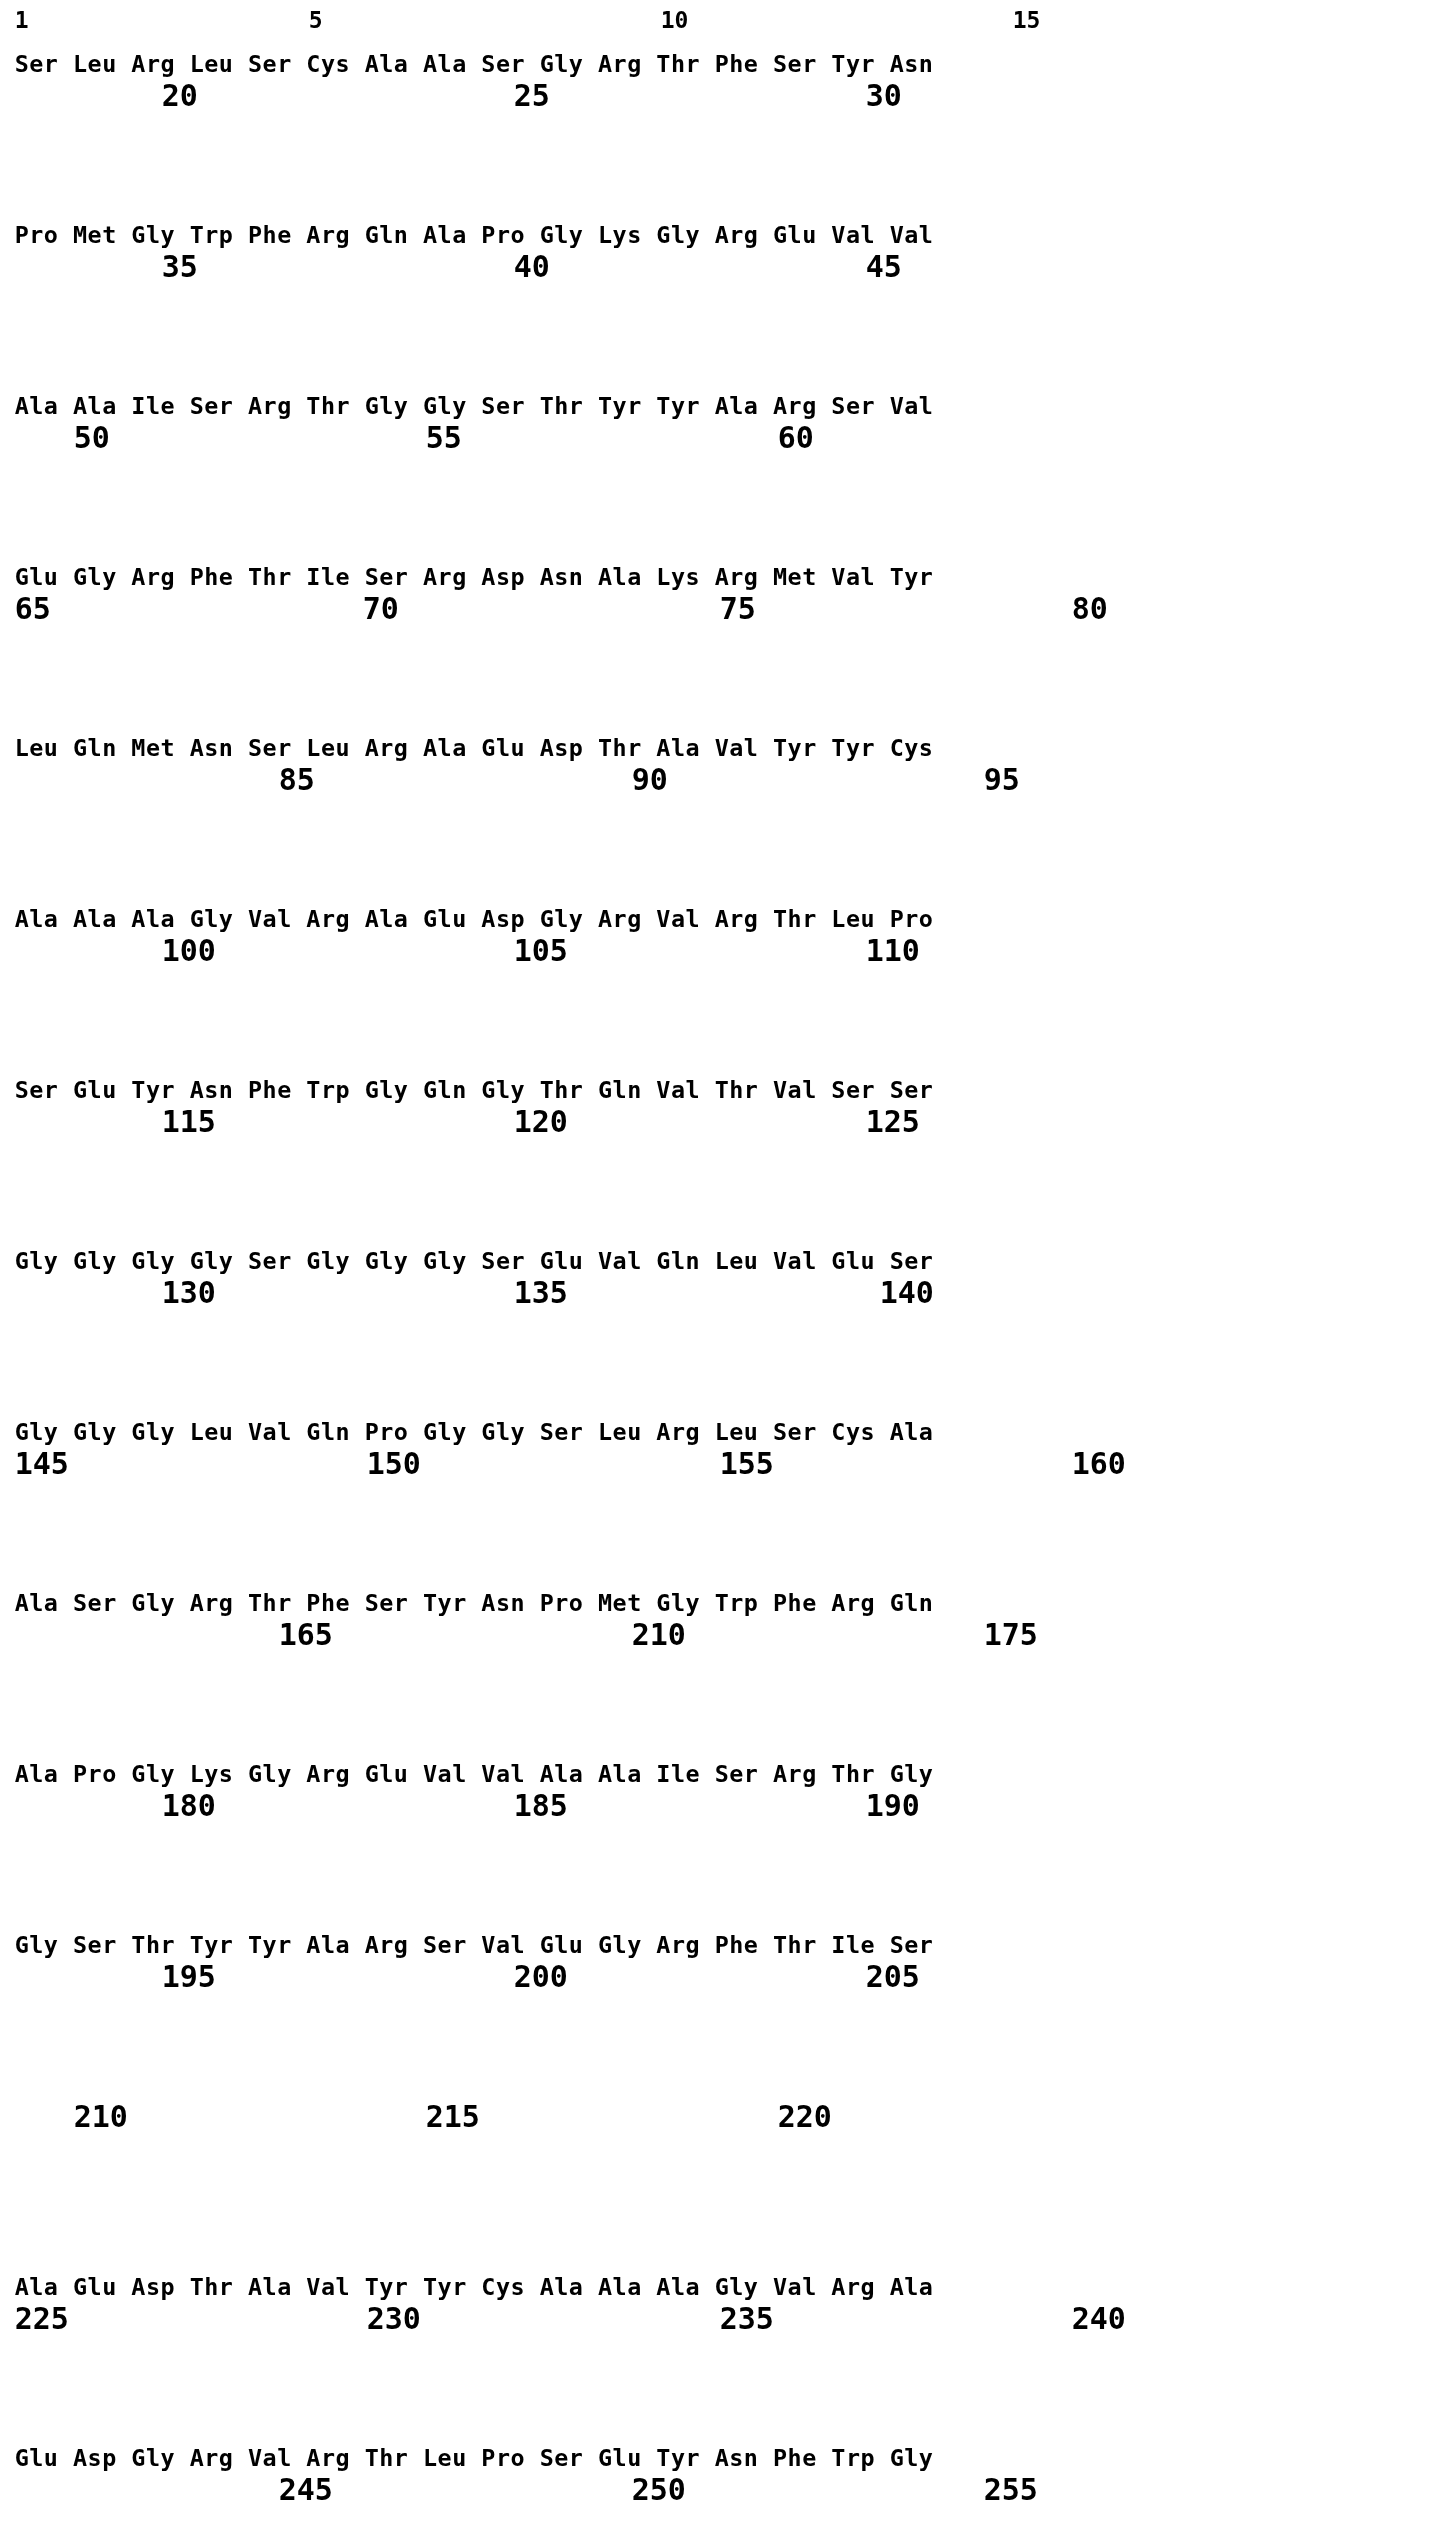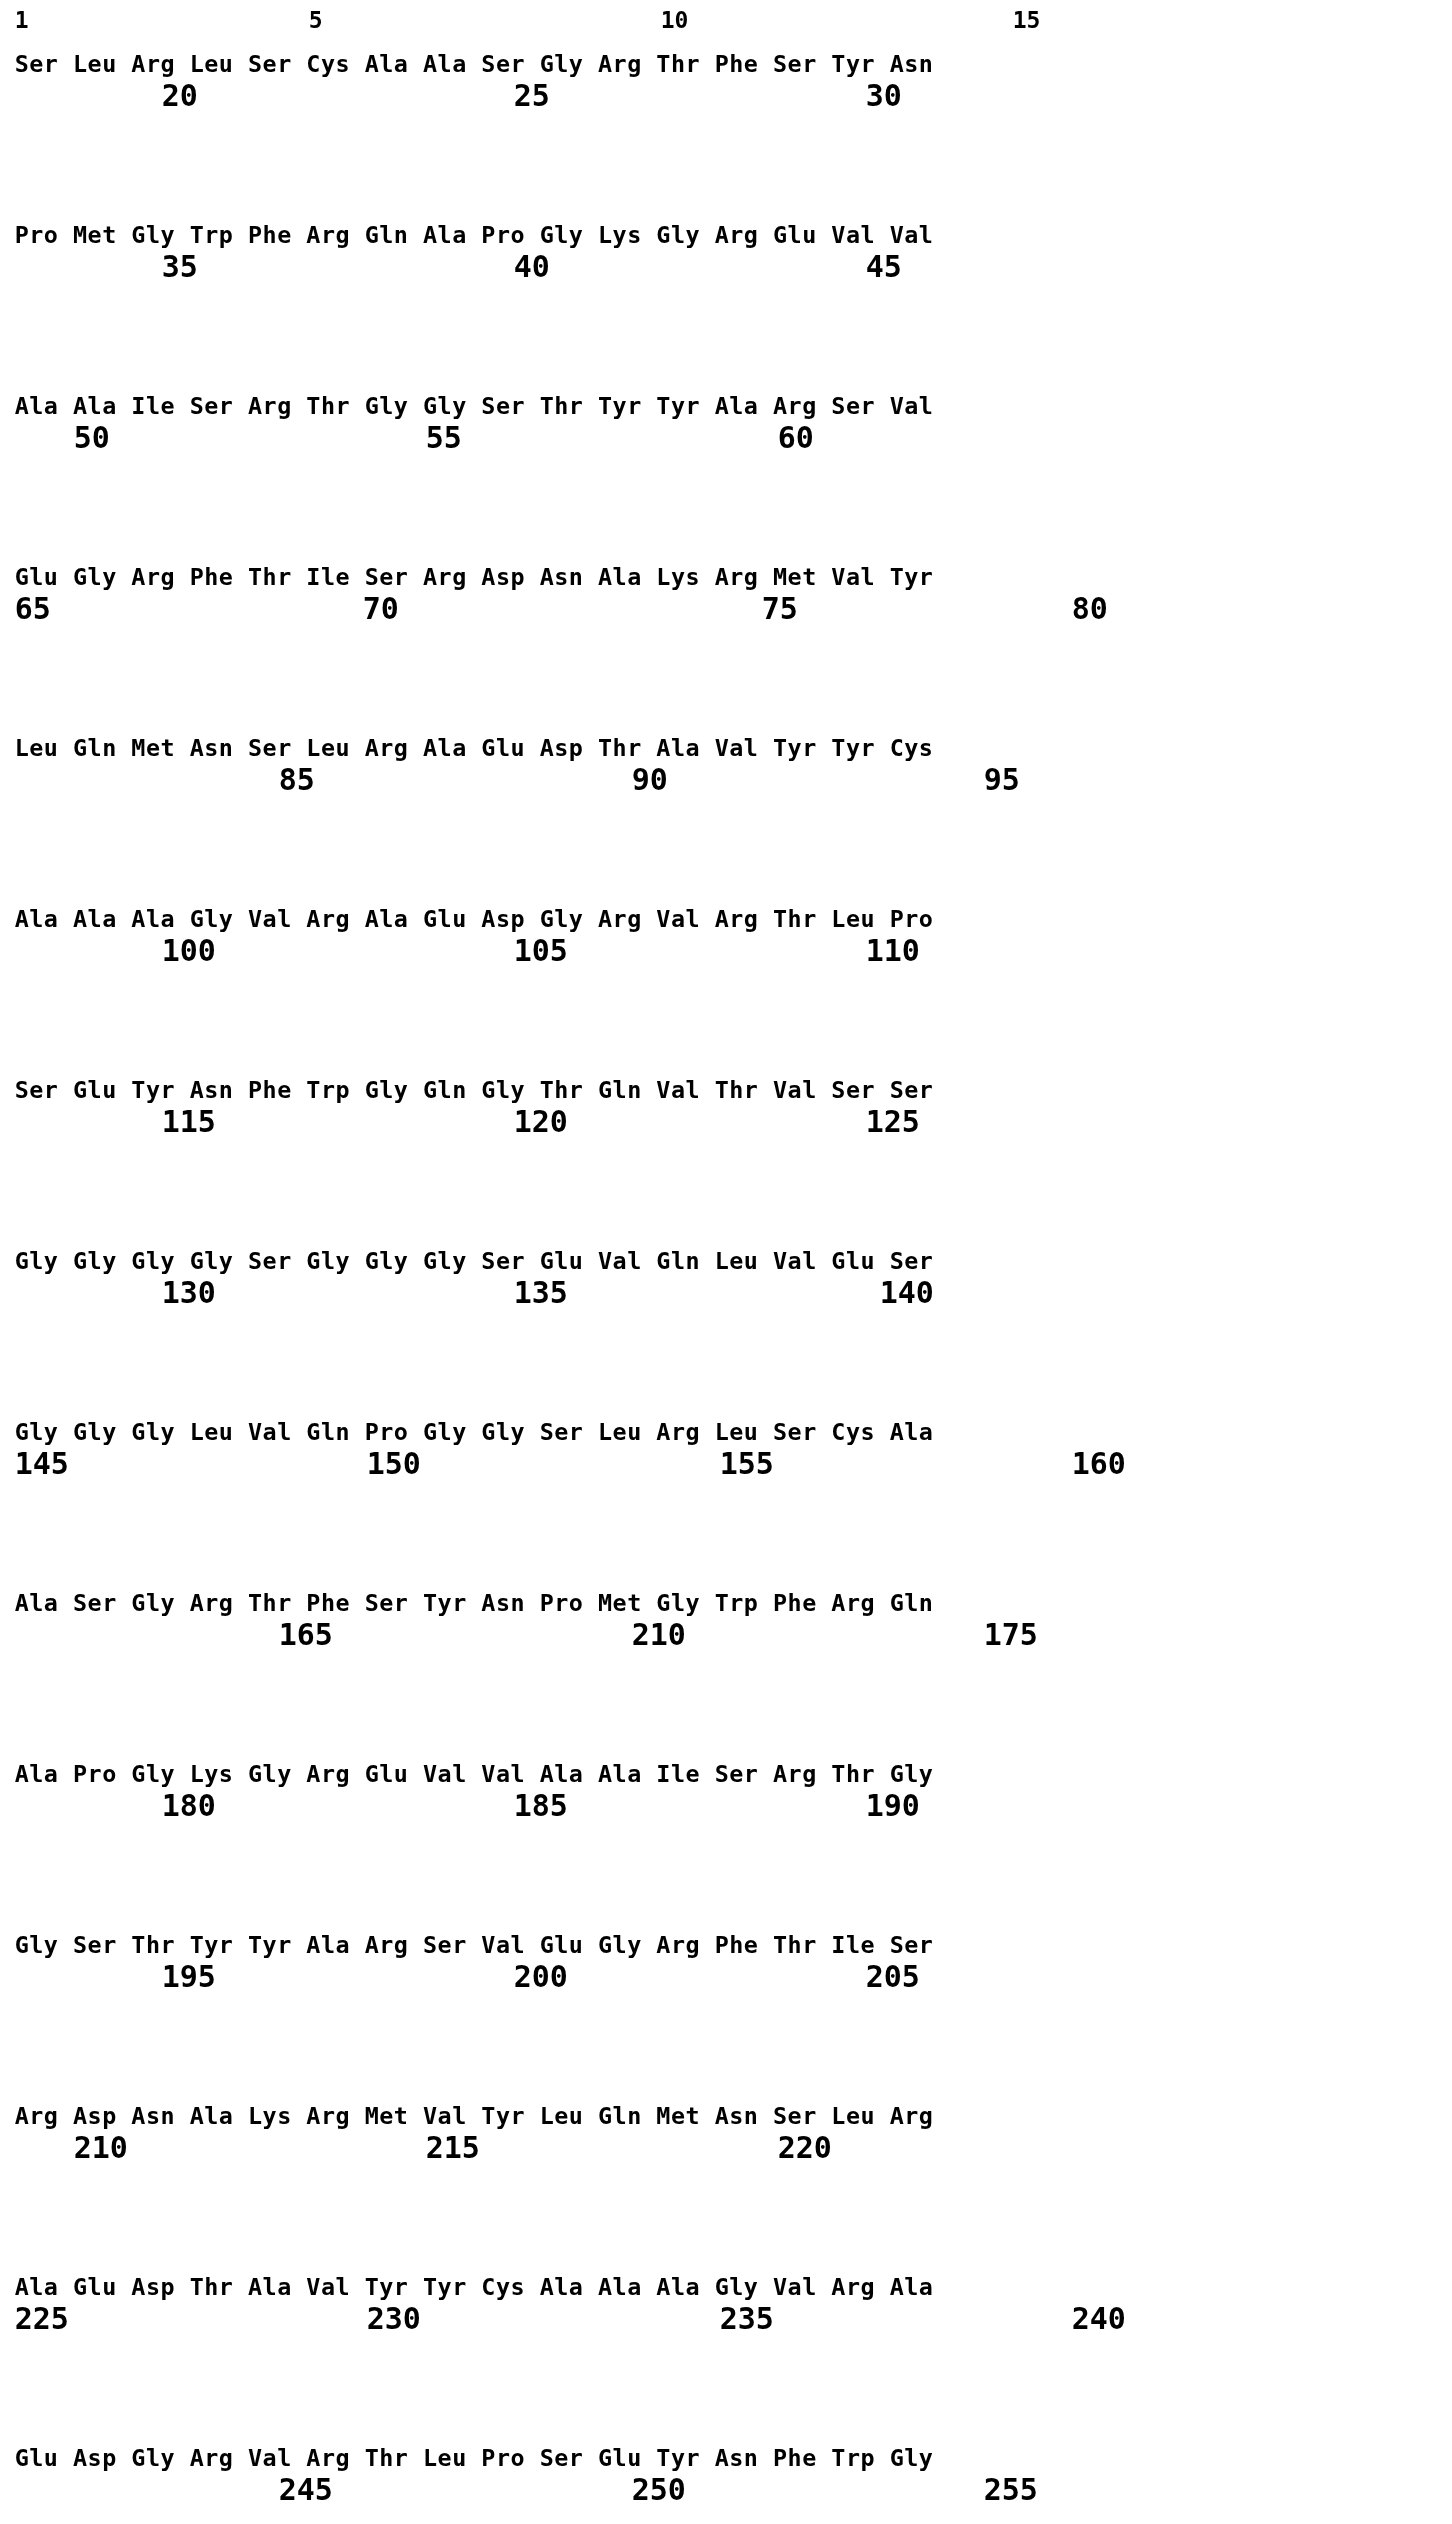--- a/index.html
+++ b/index.html
@@ -97,21 +97,21 @@
           <span class="num" style="left: 59px;">50</span>
           <span class="num" style="left: 411px;">55</span>
           <span class="num" style="left: 763px;">60</span>
         </div>
       </div>
       <div class="block">
         <div class="res-row">Glu Gly Arg Phe Thr Ile Ser Arg Asp Asn Ala Lys Arg Met Val Tyr</div>
         <div class="num-row">
           <span class="num" style="left: 0px;">65</span>
           <span class="num" style="left: 348px;">70</span>
-          <span class="num" style="left: 747px;">75</span>
+          <span class="num" style="left: 705px;">75</span>
           <span class="num" style="left: 1057px;">80</span>
         </div>
       </div>
       <div class="block">
         <div class="res-row">Leu Gln Met Asn Ser Leu Arg Ala Glu Asp Thr Ala Val Tyr Tyr Cys</div>
         <div class="num-row">
           <span class="num" style="left: 264px;">85</span>
           <span class="num" style="left: 617px;">90</span>
           <span class="num" style="left: 969px;">95</span>
         </div>
@@ -167,21 +167,20 @@
       </div>
       <div class="block">
         <div class="res-row">Gly Ser Thr Tyr Tyr Ala Arg Ser Val Glu Gly Arg Phe Thr Ile Ser</div>
         <div class="num-row">
           <span class="num" style="left: 147px;">195</span>
           <span class="num" style="left: 499px;">200</span>
           <span class="num" style="left: 851px;">205</span>
         </div>
       </div>
       <div class="block">
-        <div class="res-row">Arg Asp Asn Ala Lys Arg Met Val Tyr Leu Gln Met Asn Ser Leu Arg</div>
         <div class="num-row">
           <span class="num" style="left: 59px;">210</span>
           <span class="num" style="left: 411px;">215</span>
           <span class="num" style="left: 763px;">220</span>
         </div>
       </div>
       <div class="block">
         <div class="res-row">Ala Glu Asp Thr Ala Val Tyr Tyr Cys Ala Ala Ala Gly Val Arg Ala</div>
         <div class="num-row">
           <span class="num" style="left: 0px;">225</span>

